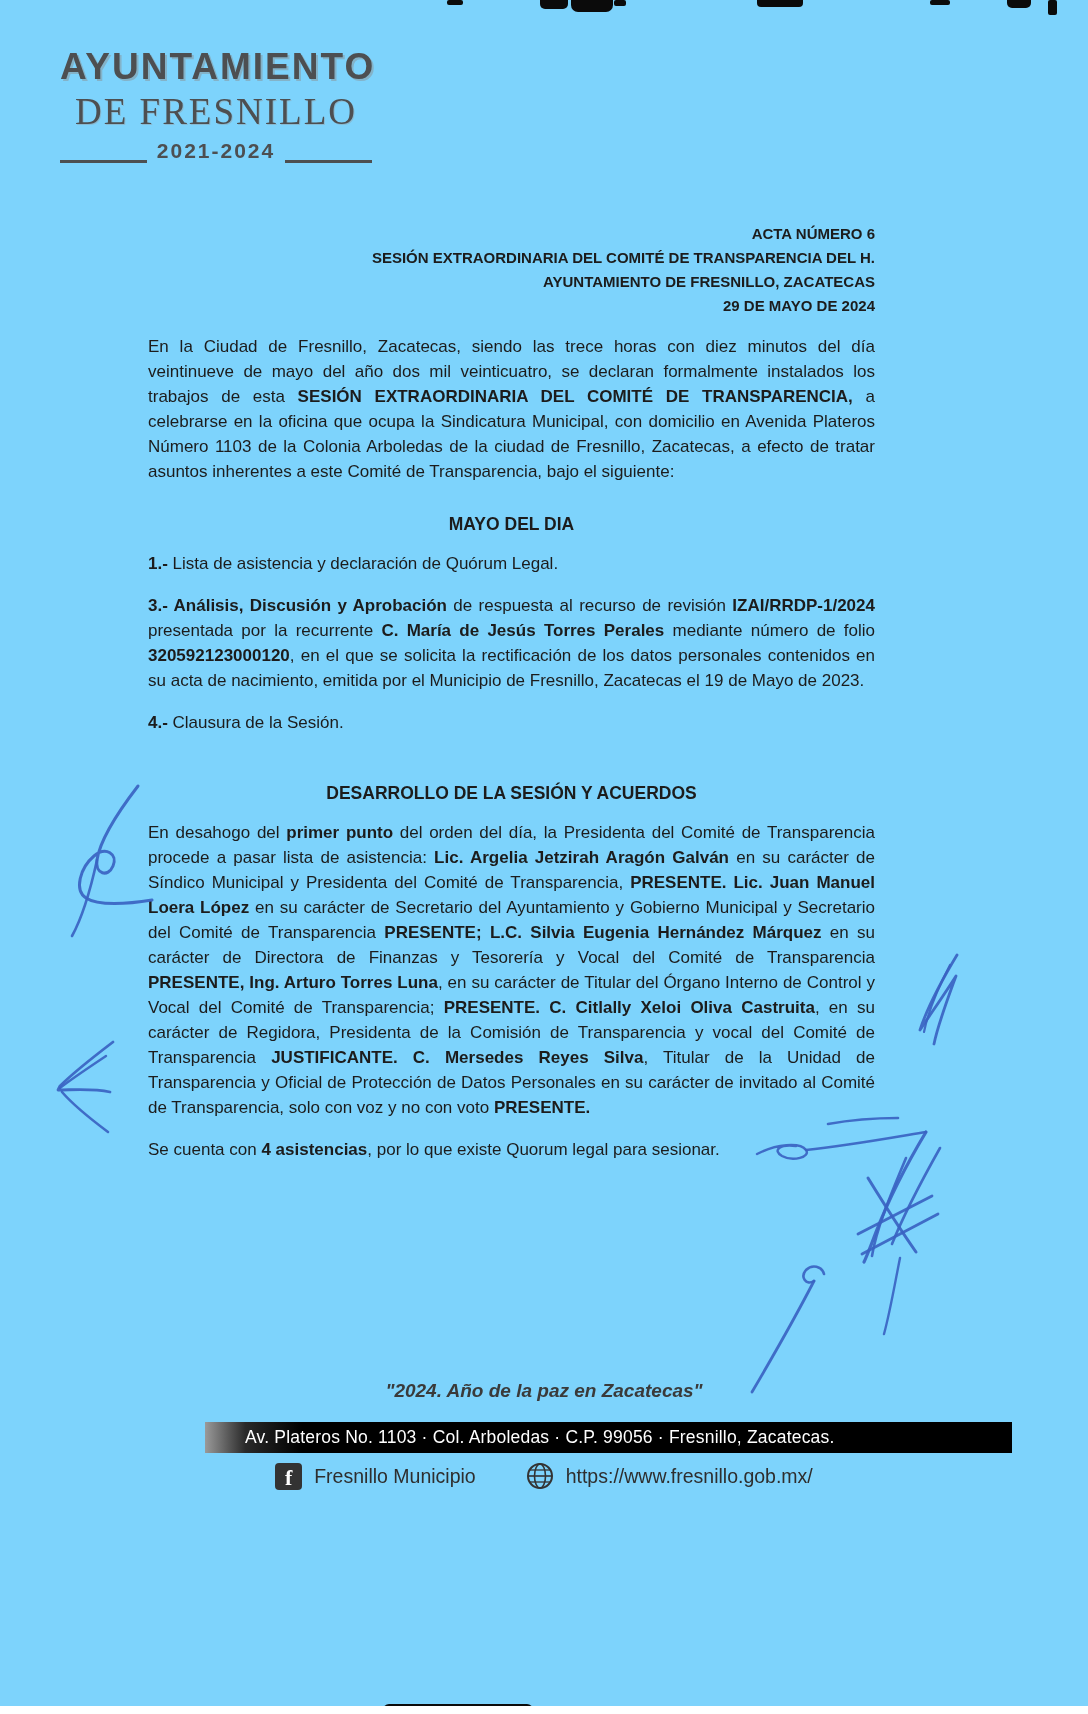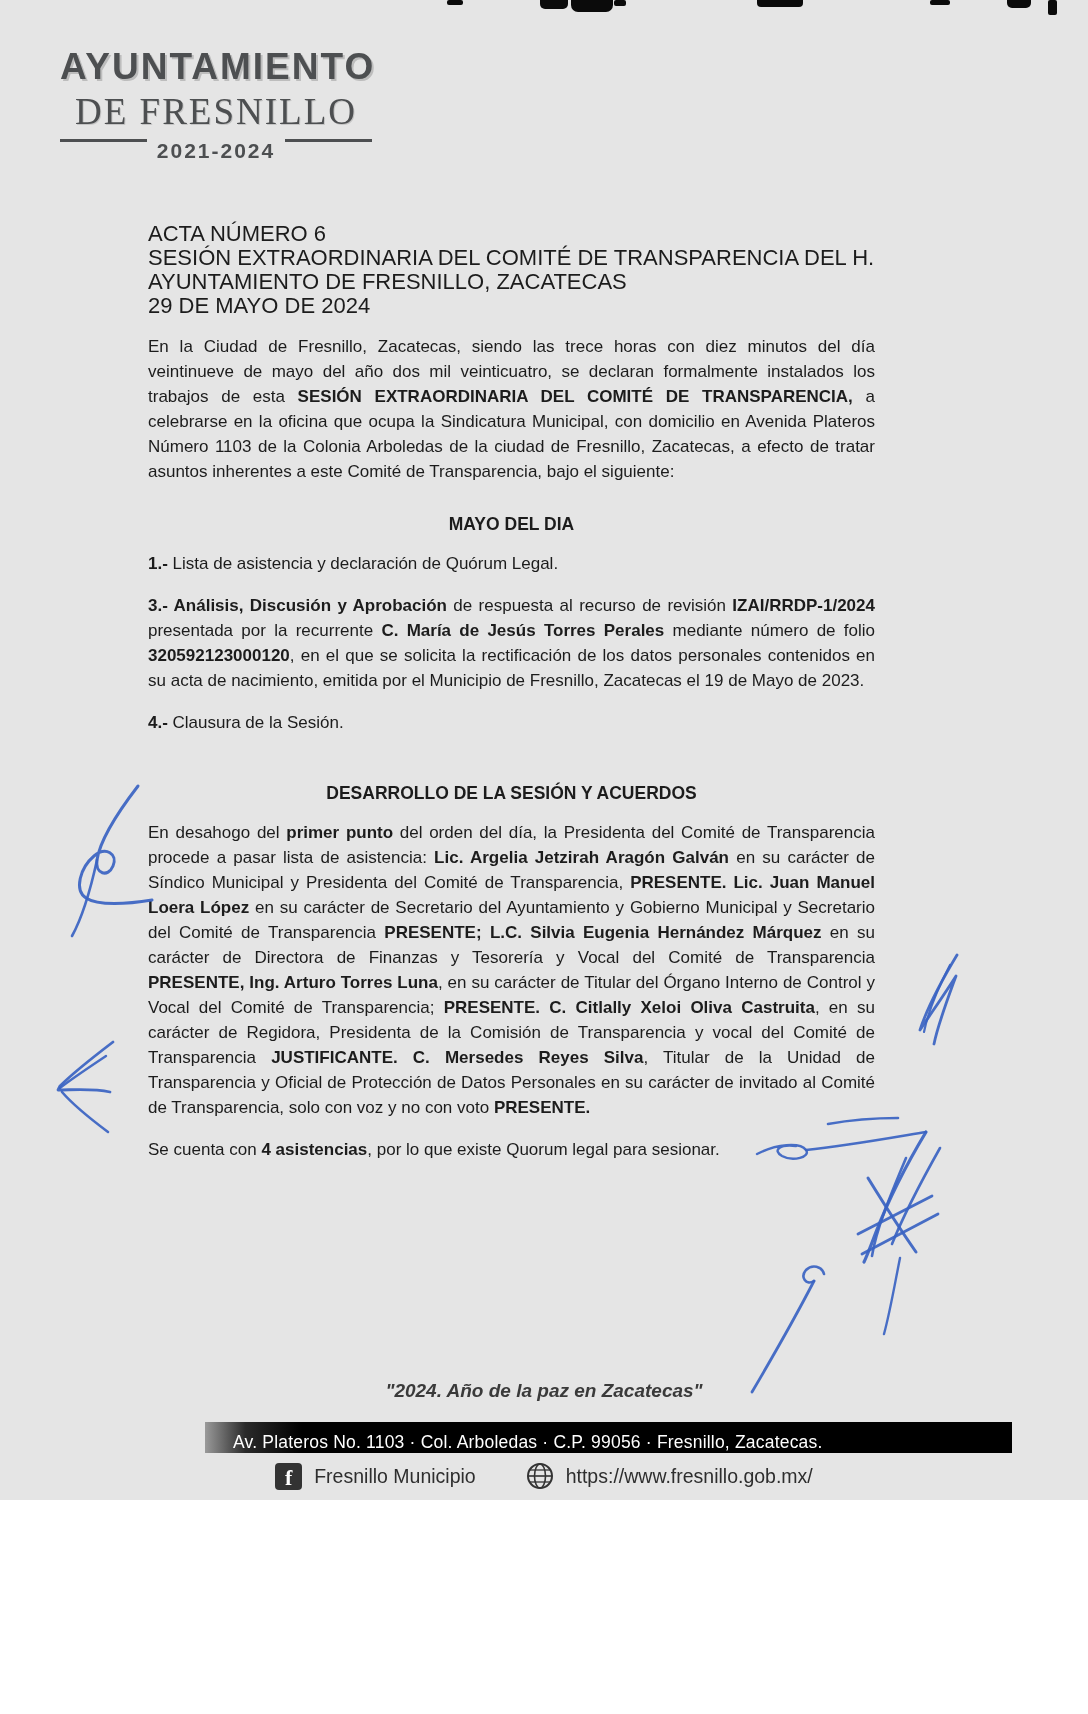--- a/index.html
+++ b/index.html
@@ -1,48 +1,48 @@
 <!DOCTYPE html>
 <html><head>
 <meta charset="utf-8">
 <style>
   html,body { margin:0; padding:0; background:#ffffff; }
   .page {
-    position:relative; width:1088px; height:1500px; background:#e5e5e5;
+    position:relative; width:1088px; height:1706px; background:#7dd3fc;
     font-family:"Liberation Sans", sans-serif; color:#1c1c1c; overflow:hidden;
   }
   
   .artifact { position:absolute; background:#0b0b0b; border-radius:2px; }
   
   .logo { position:absolute; left:60px; top:46px; width:312px; text-align:center; color:#4d4f51; }
   .logo-line1 { font-size:37px; font-weight:bold; letter-spacing:2px;
                 text-shadow:2px 2px 0 rgba(140,140,140,.45); white-space:nowrap; }
   .logo-line2 { font-family:"Liberation Serif", serif; font-size:37px; letter-spacing:2px;
                 margin-top:2px; text-shadow:1px 1px 0 rgba(150,150,150,.4); white-space:nowrap; }
-  .logo-years { display:flex; align-items:flex-start; gap:10px; margin-top:6px;
+  .logo-years { display:flex; align-items:flex-end; gap:10px; margin-top:6px;
                 font-weight:bold; font-size:21px; letter-spacing:2px; }
   .logo-years .rule { flex:1; height:3px; background:#4d4f51; }
   
   .meta { position:absolute; left:604px; top:44px; font-size:18px; line-height:27px; color:#2a2a2a; }
   .meta b { font-weight:bold; }
   
   .content { position:absolute; left:148px; top:0; width:727px; }
-  .title { margin-top:222px; text-align:left; font-weight:normal; font-size:22px; line-height:24px; }
+  .title { margin-top:222px; text-align:right; font-weight:bold; font-size:15px; line-height:24px; }
   .p { text-align:justify; font-size:17px; line-height:25px; margin-top:16px; }
   .single { text-align:left; }
   .heading-center { text-align:center; font-weight:bold; font-size:17.5px; }
   .orden-heading { margin-top:30px; }
   .desarrollo-heading { margin-top:48px; }
   
   .quote { position:absolute; left:0; right:0; top:1380px; text-align:center;
            font-weight:bold; font-style:italic; font-size:19px; color:#3a3a3a; }
   .addr-bar { position:absolute; left:205px; top:1422px; width:807px; height:31px;
               background:linear-gradient(90deg,#9a9a9a 0%, #2a2a2a 5%, #000 12%, #000 100%);
-              color:#fff; display:flex; align-items:flex-end; justify-content:flex-start;
-              padding-left:28px; box-sizing:border-box; font-size:17.5px; letter-spacing:.2px; }
+              color:#fff; display:flex; align-items:center; justify-content:flex-start;
+              padding-left:40px; box-sizing:border-box; font-size:17.5px; letter-spacing:.2px; }
   .footer-line { position:absolute; left:0; right:0; top:1462px; display:flex; align-items:center;
                  justify-content:center; gap:12px; font-size:19.5px; color:#2e2e2e; }
   .fb-icon { width:27px; height:27px; background:#333; color:#fff; border-radius:4px;
              display:flex; align-items:flex-end; justify-content:center;
              font-weight:bold; font-family:"Liberation Serif", serif; font-size:22px; line-height:24px; }
   .footer-gap { width:26px; }
   .globe-icon { display:inline-flex; }
   
   .ink-overlay { position:absolute; left:0; top:0; width:1088px; height:1714px; pointer-events:none; }
   .ink-overlay path { fill:none; stroke-linecap:round; stroke-linejoin:round; opacity:.92; }

